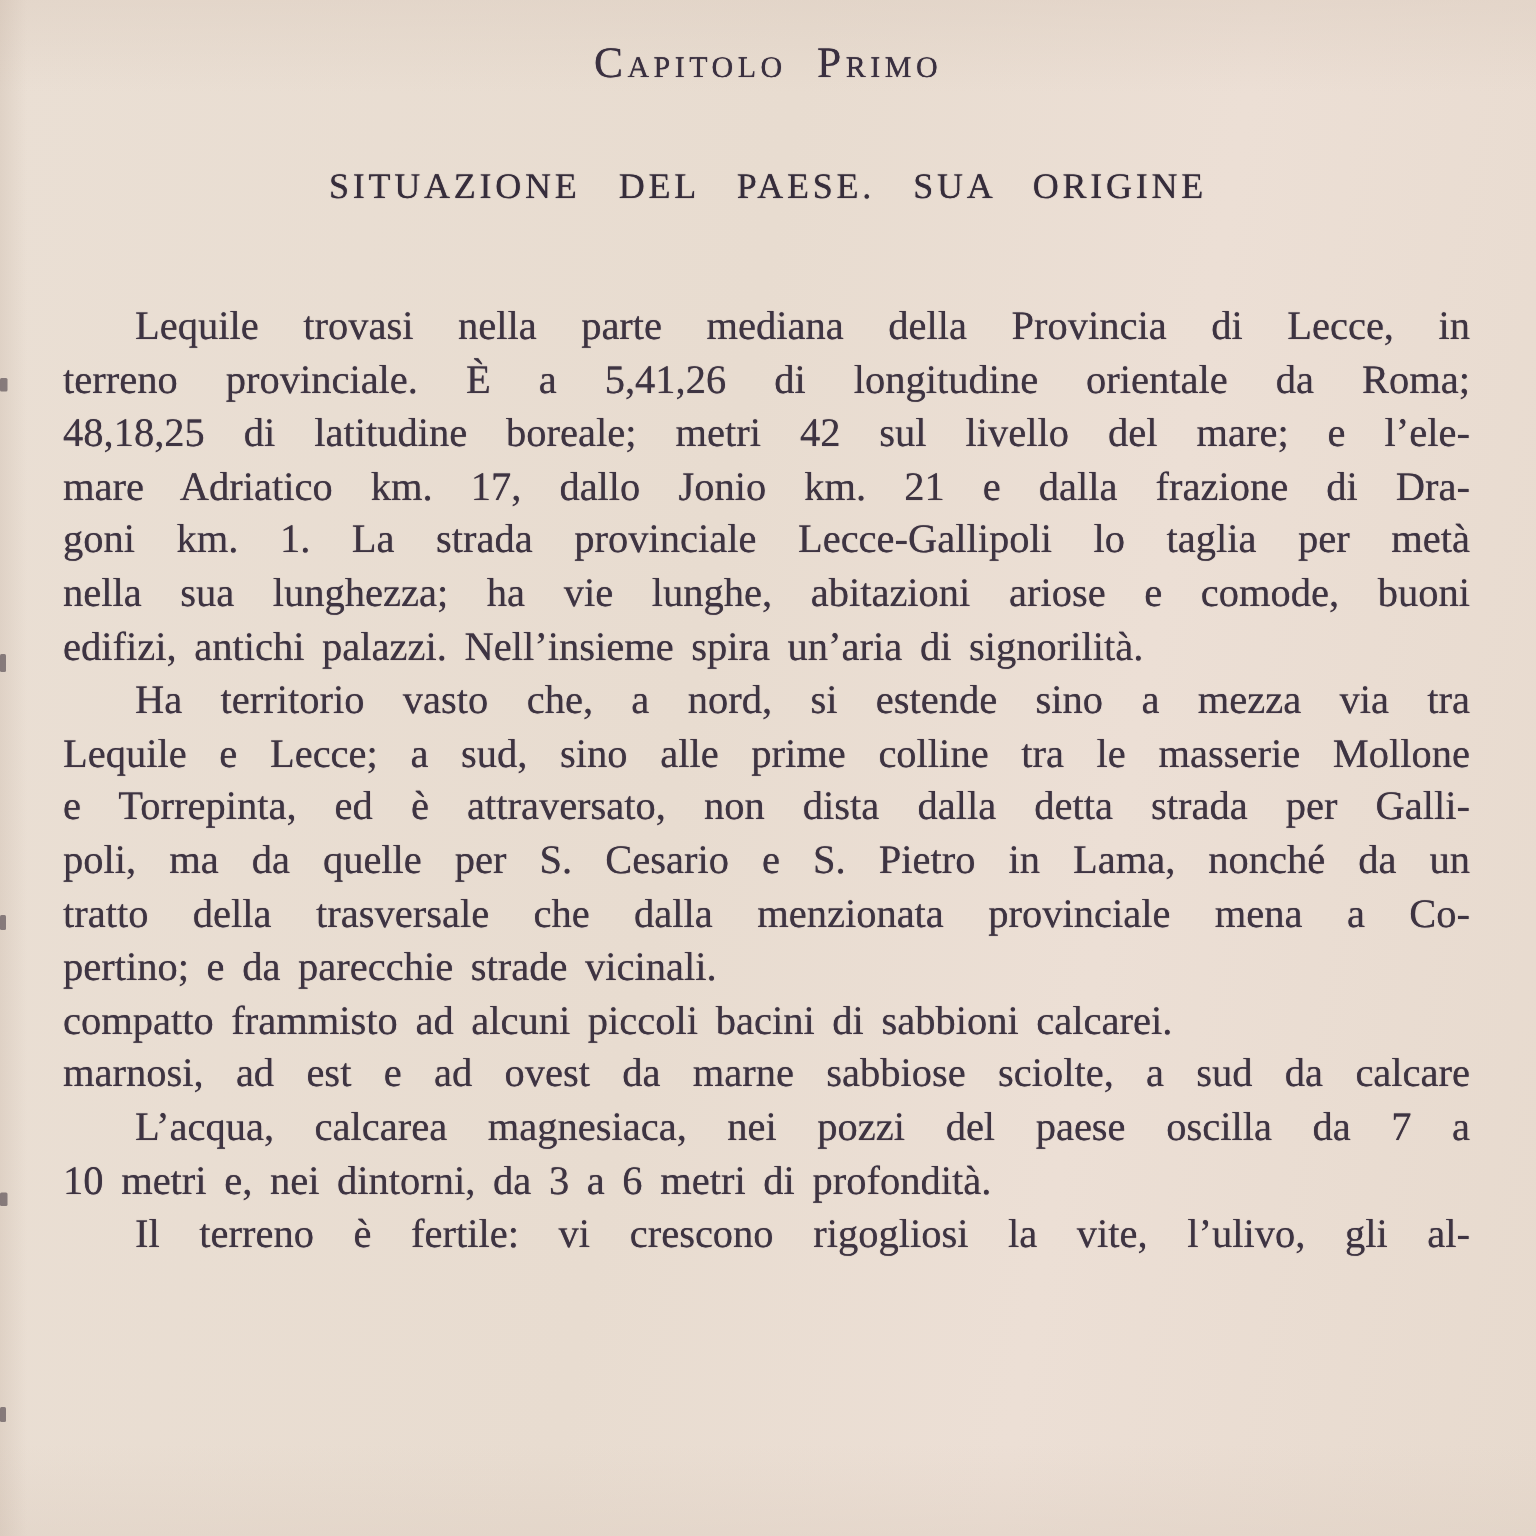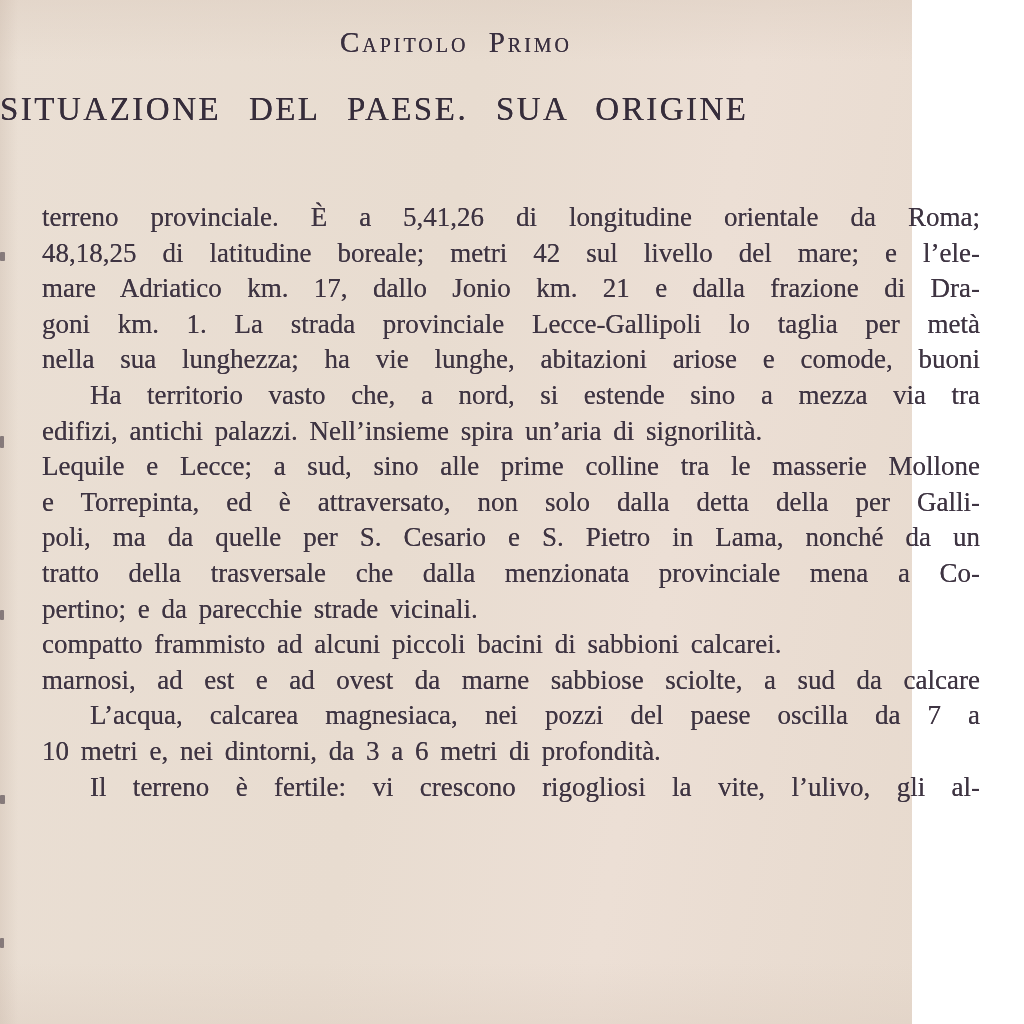--- a/index.html
+++ b/index.html
@@ -7,21 +7,21 @@
     padding: 0;
   }
   body {
     width: 1024px;
     height: 1024px;
     overflow: hidden;
     font-family: "Liberation Serif", serif;
   }
   .page {
     position: relative;
-    width: 912px;
+    width: 1024px;
     height: 1024px;
     background-color: #e9ddd2;
     background-image:
       linear-gradient(90deg, rgba(190,170,155,0.25) 0px, rgba(233,221,210,0) 18px),
       linear-gradient(180deg, rgba(221,206,193,0.5) 0%, rgba(236,224,213,0.0) 6%, rgba(236,224,213,0.0) 94%, rgba(222,207,194,0.45) 100%),
       linear-gradient(100deg, #eadfd4 0%, #e8dcd0 45%, #ecdfd5 70%, #e7dace 100%);
     color: #3e3442;
   }
   .kicker {
     position: absolute;
@@ -31,24 +31,25 @@
     text-align: center;
     font-variant: small-caps;
     font-size: 29px;
     letter-spacing: 3px;
     word-spacing: 10px;
     color: #3a3040;
     text-shadow: 0 0 0.5px #3a3040;
   }
   .title {
     position: absolute;
-    top: 91px;
+    top: 112px;
     left: 0;
     width: 100%;
-    font-size: 33px;
+    text-align: center;
+    font-size: 24px;
     letter-spacing: 2.5px;
     word-spacing: 17px;
     color: #362d3b;
     text-shadow: 0 0 0.6px #362d3b;
   }
   .body-text {
     position: absolute;
     top: 200px;
     left: 42px;
     width: 938px;
@@ -78,29 +79,30 @@
     border-radius: 1px;
   }
 </style>
 </head>
 <body>
 
 <div class="page">
   <div class="kicker">Capitolo Primo</div>
   <div class="title">SITUAZIONE DEL PAESE. SUA ORIGINE</div>
   <div class="body-text">
+      <div class="line justify indent">Lequile trovasi nella parte mediana della Provincia di Lecce, in</div>
       <div class="line justify">terreno provinciale. È a 5,41,26 di longitudine orientale da Roma;</div>
       <div class="line justify">48,18,25 di latitudine boreale; metri 42 sul livello del mare; e l’ele-</div>
       <div class="line justify">mare Adriatico km. 17, dallo Jonio km. 21 e dalla frazione di Dra-</div>
       <div class="line justify">goni km. 1. La strada provinciale Lecce-Gallipoli lo taglia per metà</div>
       <div class="line justify">nella sua lunghezza; ha vie lunghe, abitazioni ariose e comode, buoni</div>
+      <div class="line">edifizi, antichi palazzi. Nell’insieme spira un’aria di signorilità.</div>
       <div class="line justify indent">Ha territorio vasto che, a nord, si estende sino a mezza via tra</div>
-      <div class="line">edifizi, antichi palazzi. Nell’insieme spira un’aria di signorilità.</div>
       <div class="line justify">Lequile e Lecce; a sud, sino alle prime colline tra le masserie Mollone</div>
-      <div class="line justify">e Torrepinta, ed è attraversato, non solo dalla detta della per Galli-</div>
+      <div class="line justify">e Torrepinta, ed è attraversato, non dista dalla detta strada per Galli-</div>
       <div class="line justify">poli, ma da quelle per S. Cesario e S. Pietro in Lama, nonché da un</div>
       <div class="line justify">tratto della trasversale che dalla menzionata provinciale mena a Co-</div>
       <div class="line">pertino; e da parecchie strade vicinali.</div>
       <div class="line">compatto frammisto ad alcuni piccoli bacini di sabbioni calcarei.</div>
       <div class="line justify">marnosi, ad est e ad ovest da marne sabbiose sciolte, a sud da calcare</div>
       <div class="line justify indent">L’acqua, calcarea magnesiaca, nei pozzi del paese oscilla da 7 a</div>
       <div class="line">10 metri e, nei dintorni, da 3 a 6 metri di profondità.</div>
       <div class="line justify indent">Il terreno è fertile: vi crescono rigogliosi la vite, l’ulivo, gli al-</div>
     </div>
 

